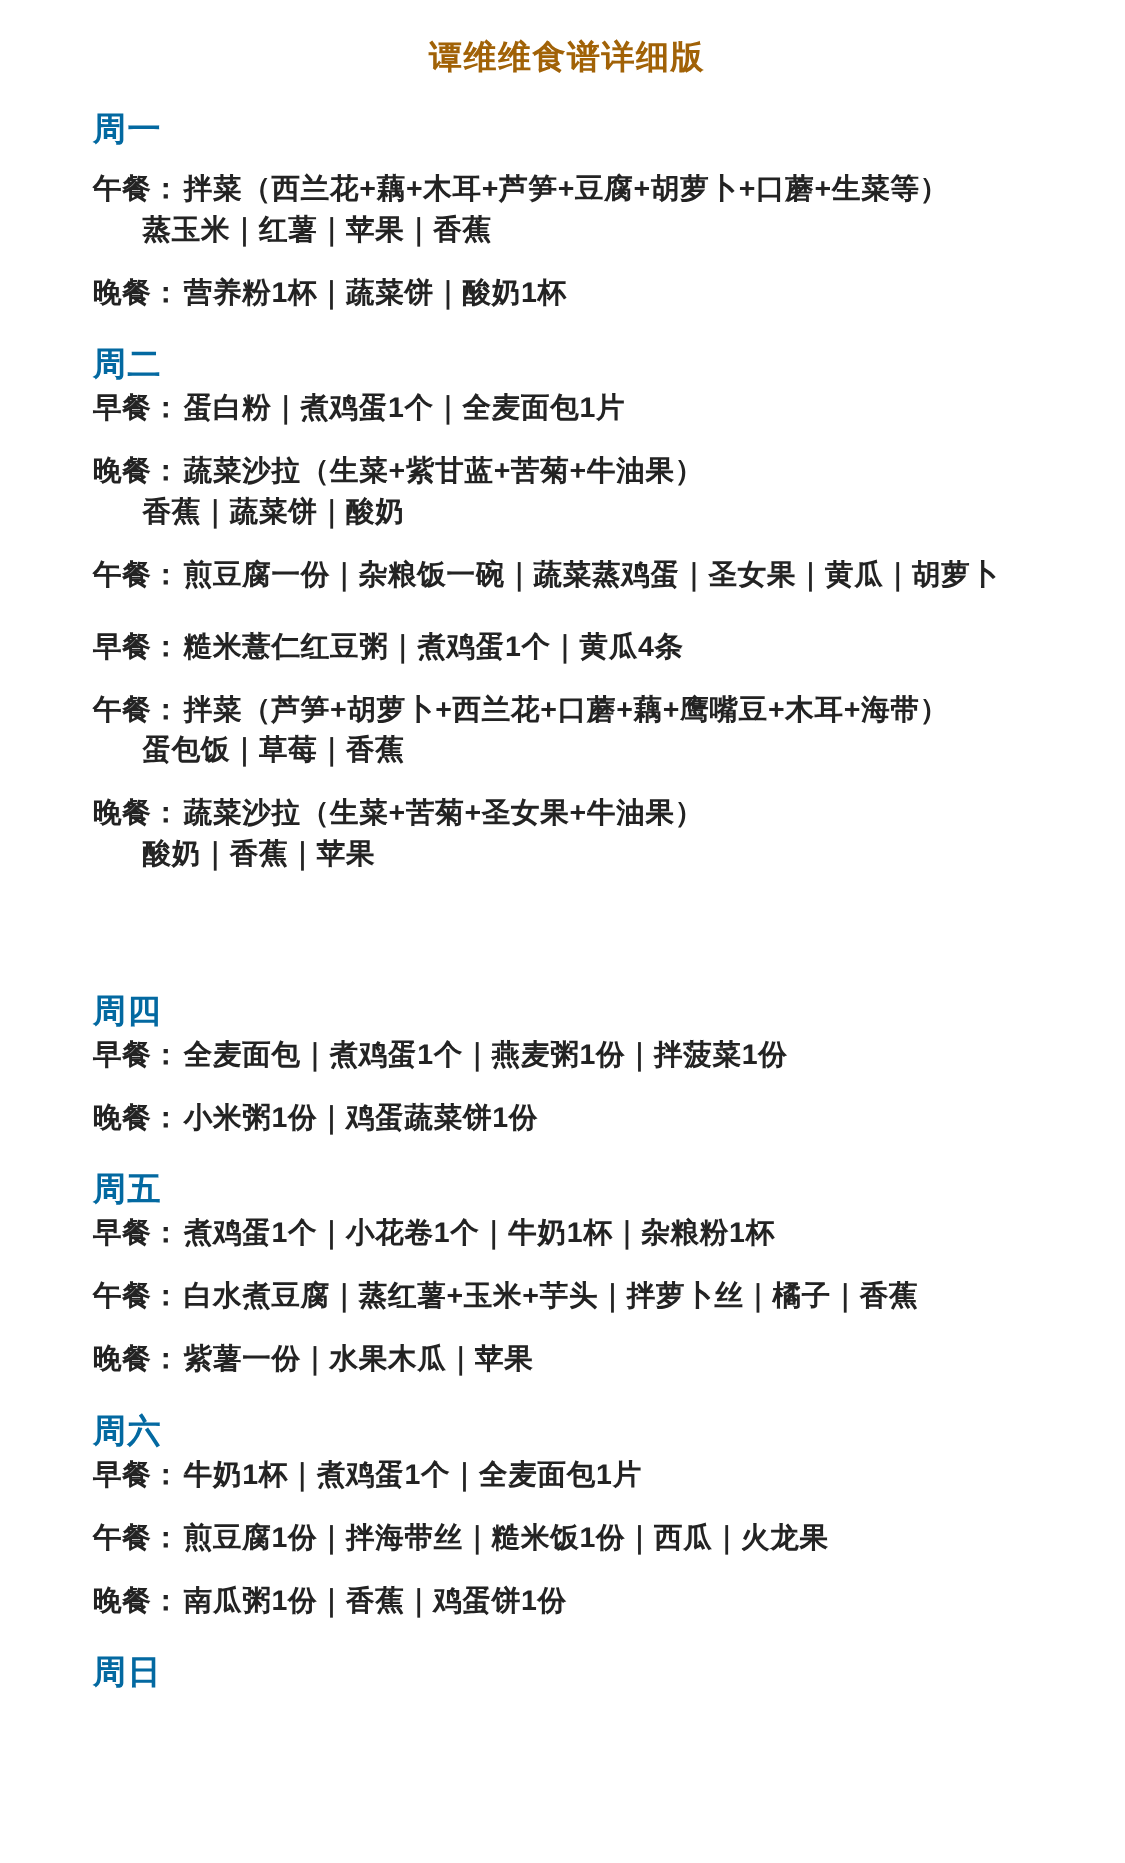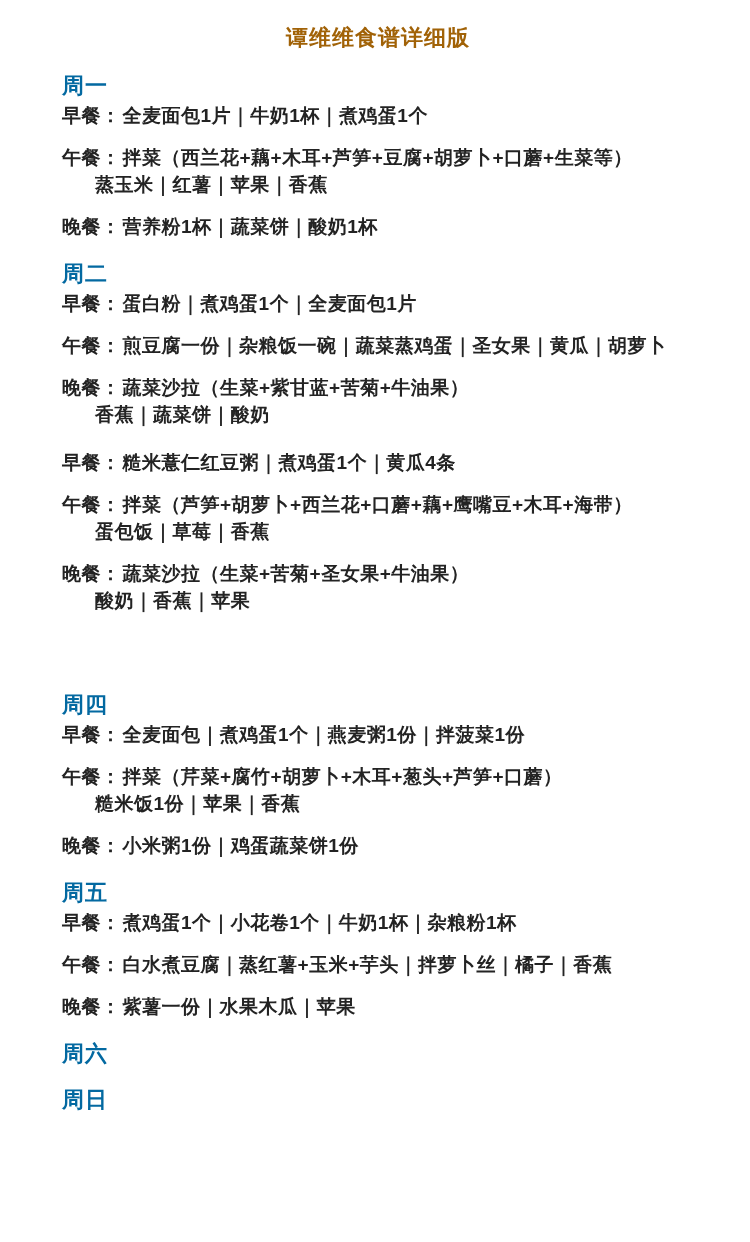--- a/index.html
+++ b/index.html
@@ -59,50 +59,47 @@
 </style>
 </head>
 <body>
 
 <div class="page">
   <h1 class="title">谭维维食谱详细版</h1>
   <div>
   <section class="day">
     <div class="day-header">周一</div>
     <div>
-  <div class="meal first">
-    <div><span class="meal-label">早餐：</span><span>全麦面包1片｜牛奶1杯｜煮鸡蛋1个</span></div>
-  </div>
 
   <div class="meal">
     <div><span class="meal-label">午餐：</span><span>拌菜（西兰花+藕+木耳+芦笋+豆腐+胡萝卜+口蘑+生菜等）</span></div>
   <div class="cont">蒸玉米｜红薯｜苹果｜香蕉</div>
           </div>
 
   <div class="meal">
     <div><span class="meal-label">晚餐：</span><span>营养粉1杯｜蔬菜饼｜酸奶1杯</span></div>
   </div>
 </div>
   </section>
 
   <section class="day">
     <div class="day-header">周二</div>
     <div>
   <div class="meal first">
     <div><span class="meal-label">早餐：</span><span>蛋白粉｜煮鸡蛋1个｜全麦面包1片</span></div>
   </div>
 
   <div class="meal">
-    <div><span class="meal-label">午餐：</span><span>煎豆腐一份｜杂粮饭一碗｜蔬菜蒸鸡蛋｜圣女果｜黄瓜｜胡萝卜</span></div>
-  </div>
-
-  <div class="meal">
     <div><span class="meal-label">晚餐：</span><span>蔬菜沙拉（生菜+紫甘蓝+苦菊+牛油果）</span></div>
   <div class="cont">香蕉｜蔬菜饼｜酸奶</div>
           </div>
+
+  <div class="meal">
+    <div><span class="meal-label">午餐：</span><span>煎豆腐一份｜杂粮饭一碗｜蔬菜蒸鸡蛋｜圣女果｜黄瓜｜胡萝卜</span></div>
+  </div>
 </div>
   </section>
 
   <section class="day">
     <div>
   <div class="meal first">
     <div><span class="meal-label">早餐：</span><span>糙米薏仁红豆粥｜煮鸡蛋1个｜黄瓜4条</span></div>
   </div>
 
   <div class="meal">
@@ -117,24 +114,20 @@
 </div>
   </section>
 
   <section class="day extra-gap">
     <div class="day-header">周四</div>
     <div>
   <div class="meal first">
     <div><span class="meal-label">早餐：</span><span>全麦面包｜煮鸡蛋1个｜燕麦粥1份｜拌菠菜1份</span></div>
   </div>
 
-  <div class="meal">
-    <div><span class="meal-label">午餐：</span><span>拌菜（芹菜+腐竹+胡萝卜+木耳+葱头+芦笋+口蘑）</span></div>
-  <div class="cont">糙米饭1份｜苹果｜香蕉</div>
-          </div>
 
   <div class="meal">
     <div><span class="meal-label">晚餐：</span><span>小米粥1份｜鸡蛋蔬菜饼1份</span></div>
   </div>
 </div>
   </section>
 
   <section class="day">
     <div class="day-header">周五</div>
     <div>
@@ -147,20 +140,33 @@
   </div>
 
   <div class="meal">
     <div><span class="meal-label">晚餐：</span><span>紫薯一份｜水果木瓜｜苹果</span></div>
   </div>
 </div>
   </section>
 
   <section class="day">
     <div class="day-header">周六</div>
+    <div>
+  <div class="meal first">
+    <div><span class="meal-label">早餐：</span><span>牛奶1杯｜煮鸡蛋1个｜全麦面包1片</span></div>
+  </div>
+
+  <div class="meal">
+    <div><span class="meal-label">午餐：</span><span>煎豆腐1份｜拌海带丝｜糙米饭1份｜西瓜｜火龙果</span></div>
+  </div>
+
+  <div class="meal">
+    <div><span class="meal-label">晚餐：</span><span>南瓜粥1份｜香蕉｜鸡蛋饼1份</span></div>
+  </div>
+</div>
   </section>
 
   <section class="day">
     <div class="day-header">周日</div>
 
   </section>
 </div>
 </div>
 
 </body></html>

